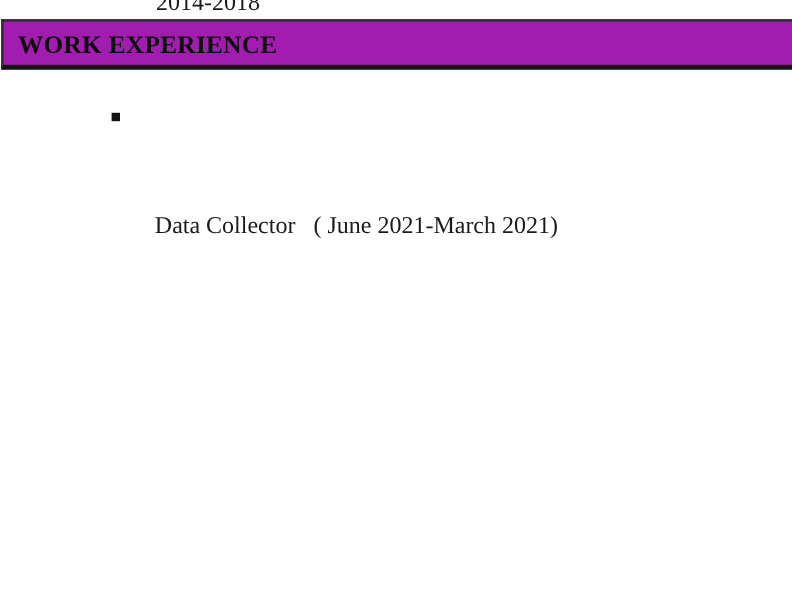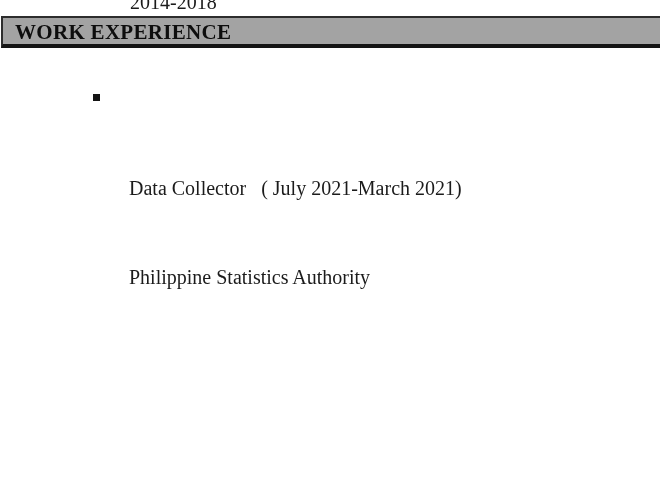--- a/index.html
+++ b/index.html
@@ -24,22 +24,22 @@
     white-space: pre;
     color: #1b1b1b;
   }
 
   
   .section-header {
     position: absolute;
     top: 16px;
     left: 1px;
     width: 659px;
-    height: 32px;
-    background: #a3a3a3;
+    height: 42px;
+    background: #a21caf;
     border-top: 2px solid #2d2d2d;
     border-left: 2px solid #2d2d2d;
     border-right: 0;
     border-bottom: 4px solid #141414;
     display: flex;
     align-items: center;
     padding-left: 12px;
     padding-top: 2px;
   }
   .section-header-label {
@@ -82,22 +82,21 @@
 <div class="top-cropped-text">2014-2018</div>
 
 <div class="section-header">
   <span class="section-header-label">WORK EXPERIENCE</span>
 </div>
 
 <ul class="experience-list">
 
   <li class="experience-item">
     <span class="bullet"></span>
-    <div class="line">Data Collector   ( July 2021-March 2021)</div>
-    <div class="line">Philippine Statistics Authority</div>
+    <div class="line">Data Collector   ( June 2021-March 2021)</div>
   </li>
 
   <li class="experience-item">
     
     
     
     
     
   </li>
 

